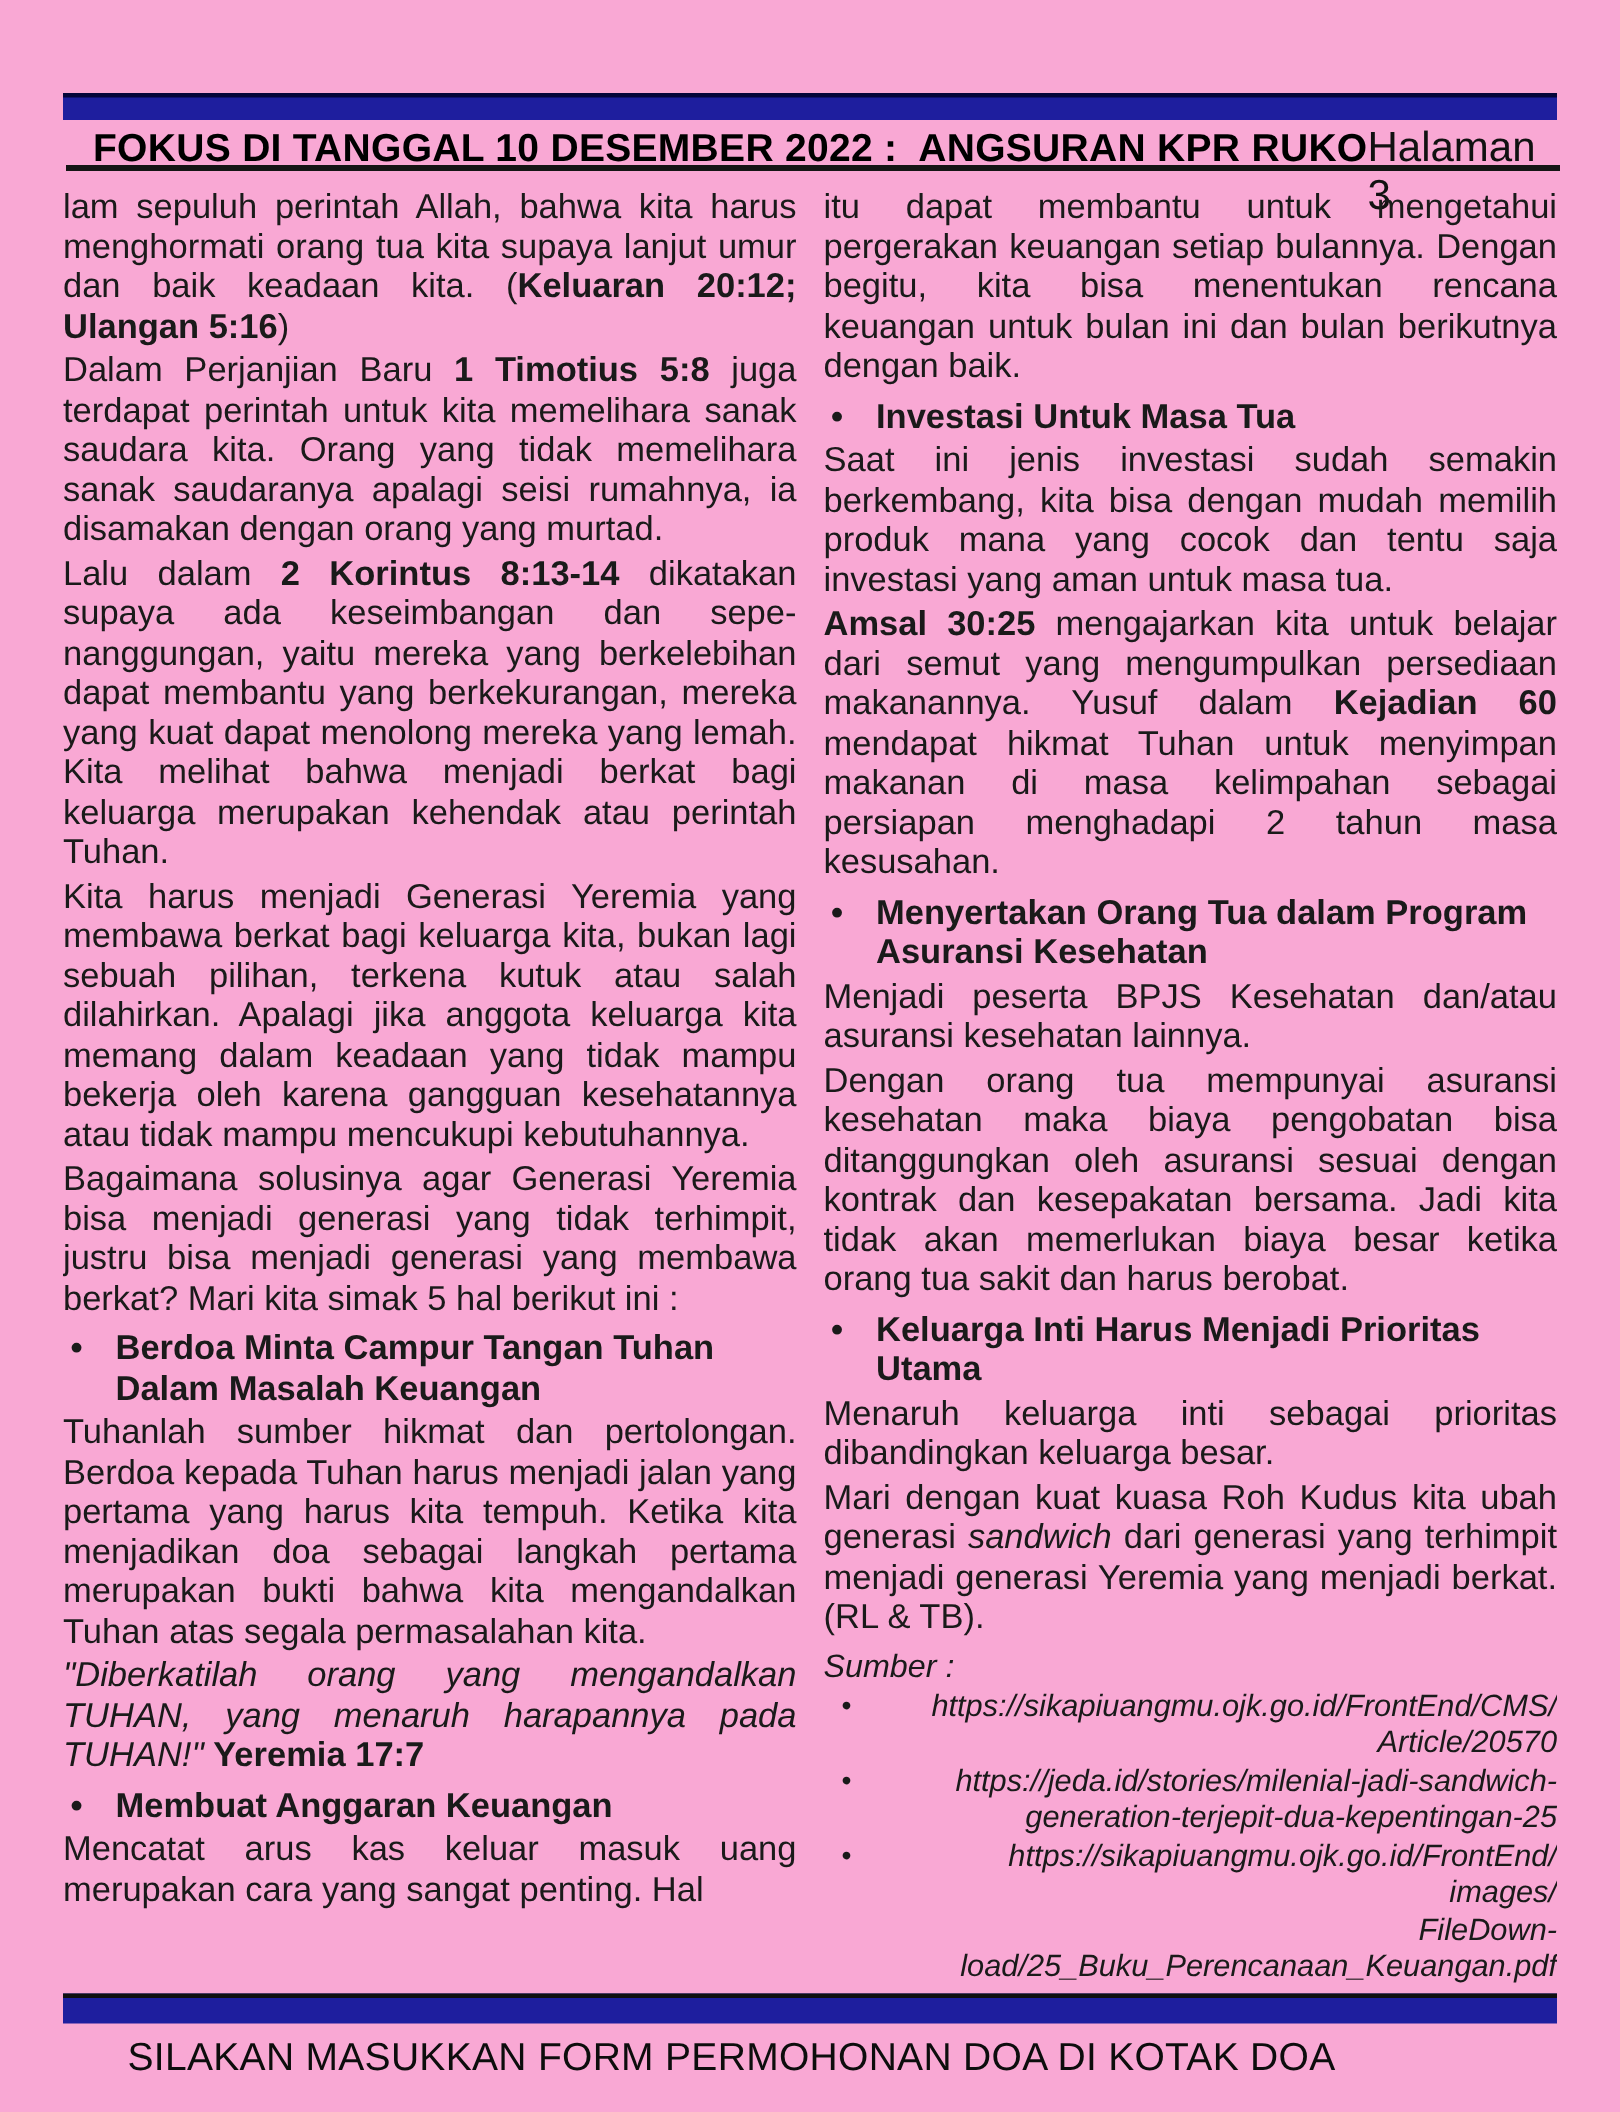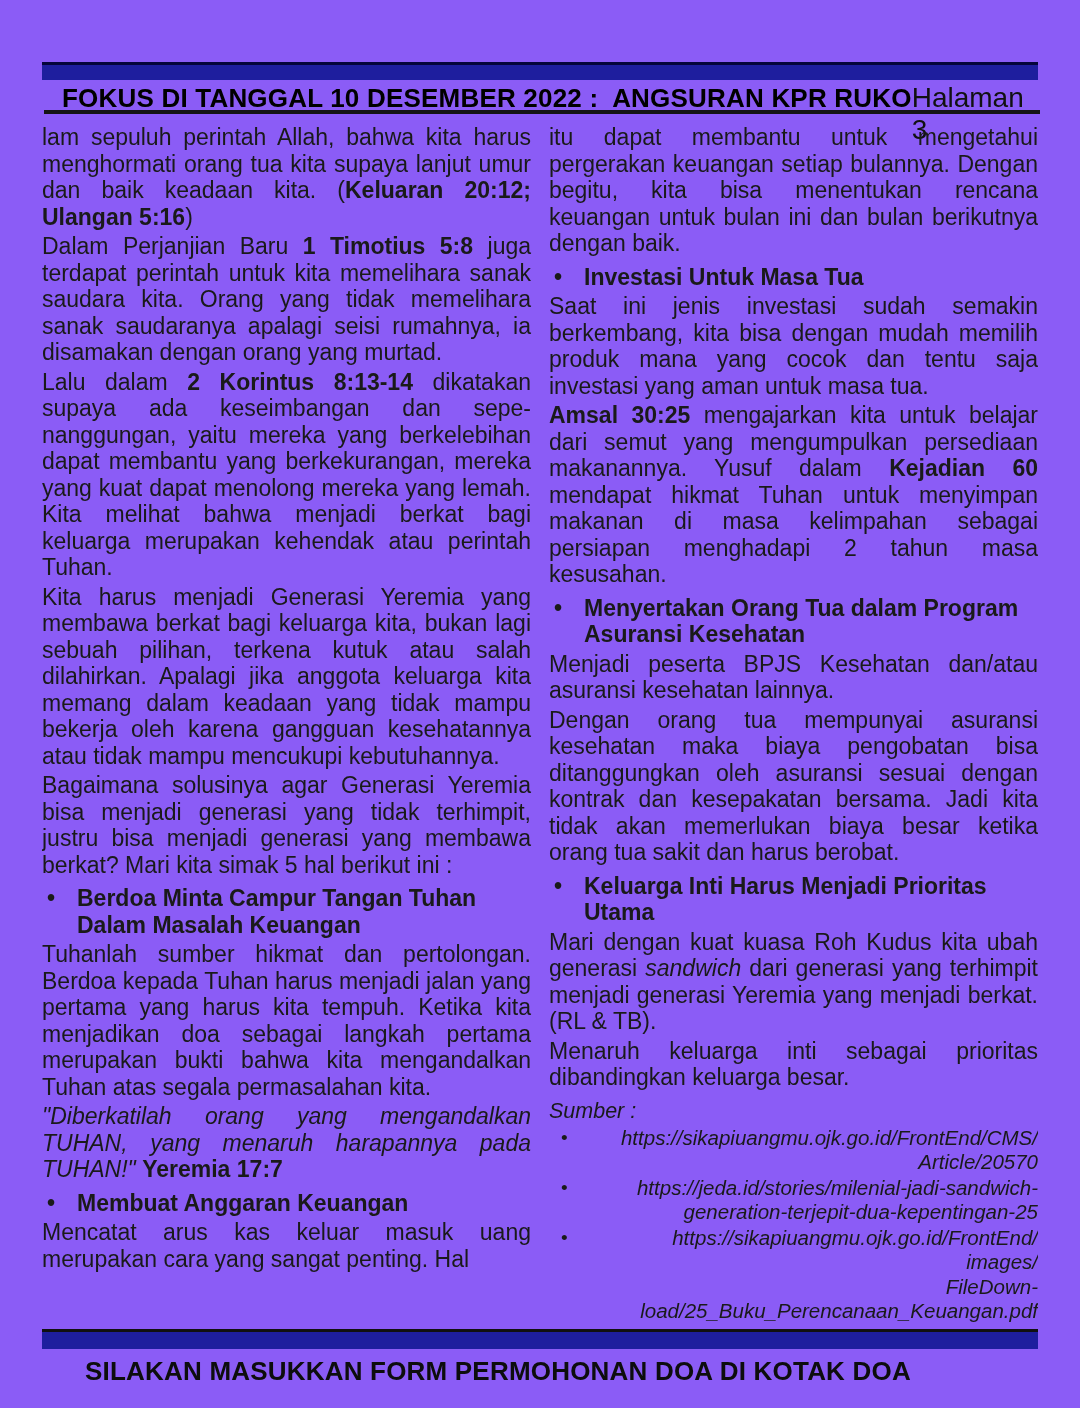--- a/index.html
+++ b/index.html
@@ -1,18 +1,18 @@
 <!DOCTYPE html>
 <html style="--accent: #1E1E9E;"><head>
 <meta charset="utf-8">
 <style>
   :root { --accent:#1E1E9E; --ink:#1a1a1a; }
   html,body{margin:0;padding:0;background:#ffffff;}
   .page{
-    position:relative; width:1080px; height:1408px; background:#8b5cf6;
+    position:relative; width:1080px; height:1408px; background:#f9a8d4;
     font-family:"Liberation Sans", sans-serif; color:var(--ink); overflow:hidden;
   }
   .topbar{
     position:absolute; left:42px; right:42px; top:62px; height:15px;
     background:var(--accent); border-top:3px solid #05053a;
   }
   .header-row{
     position:absolute; left:42px; right:42px; top:82px;
     display:flex; justify-content:space-between; align-items:baseline;
   }
@@ -33,21 +33,21 @@
   .sources_label{font-style:italic; font-size:21.5px; line-height:25px; margin:8px 0 2px; text-align:left;}
   .source{display:flex; margin:1px 0; font-size:20.5px; line-height:24.5px; text-align:left;}
   .source .marker{flex:0 0 42px; padding-left:12px; font-size:19px;}
   .source .btext{flex:1; white-space:pre-line; font-style:italic;text-align:right;}
   .footbar{
     position:absolute; left:42px; right:42px; top:1329px; height:17px;
     background:var(--accent); border-top:3px solid #101010;
   }
   .footer-note{
     position:absolute; left:85px; top:1356px;
-    font-weight:700; font-size:26px; letter-spacing:0.2px; color:#0d0d0d;
+    font-weight:400; font-size:26px; letter-spacing:0.2px; color:#0d0d0d;
   }
 </style>
 </head>
 <body>
 
 <div class="page">
   <div class="topbar"></div>
   <div class="header-row">
     <div class="title">FOKUS DI TANGGAL 10 DESEMBER 2022 :  ANGSURAN KPR RUKO</div>
     <div class="pagenum">Halaman 3</div>
@@ -84,22 +84,22 @@
         <div class="blk bullet">
           <span class="marker">•</span>
           <span class="btext"><span class="b">Menyertakan Orang Tua dalam Pro­gram Asuransi Kesehatan</span></span>
         </div>
         <div class="blk p"><span>Menjadi peserta BPJS Kesehatan dan/atau asuransi kesehatan lainnya.</span></div>
         <div class="blk p"><span>Dengan orang tua mempunyai asuransi kesehatan maka biaya pengobatan bisa ditanggungkan oleh asuransi sesuai dengan kontrak dan kesepakatan bersama. Jadi kita tidak akan memerlukan biaya be­sar ketika orang tua sakit dan harus bero­bat.</span></div>
         <div class="blk bullet">
           <span class="marker">•</span>
           <span class="btext"><span class="b">Keluarga Inti Harus Menjadi  Prioritas Utama</span></span>
         </div>
+        <div class="blk p"><span>Menaruh keluarga inti sebagai prioritas dibandingkan keluarga besar.</span></div>
         <div class="blk p"><span>Mari dengan kuat kuasa Roh Kudus kita ubah generasi </span><span class="i">sandwich</span><span> dari generasi yang terhimpit menjadi generasi Yeremia yang menjadi berkat. (RL &amp; TB).</span></div>
-        <div class="blk p"><span>Menaruh keluarga inti sebagai prioritas dibandingkan keluarga besar.</span></div>
         <div class="blk sources_label"><span class="i">Sumber :</span></div>
         <div class="blk source">
           <span class="marker">•</span>
           <span class="btext"><span class="i">https://sikapiuangmu.ojk.go.id/FrontEnd/CMS/
 Article/20570</span></span>
         </div>
         <div class="blk source">
           <span class="marker">•</span>
           <span class="btext"><span class="i">https://jeda.id/stories/milenial-jadi-sandwich-
 generation-terjepit-dua-kepentingan-25</span></span>

